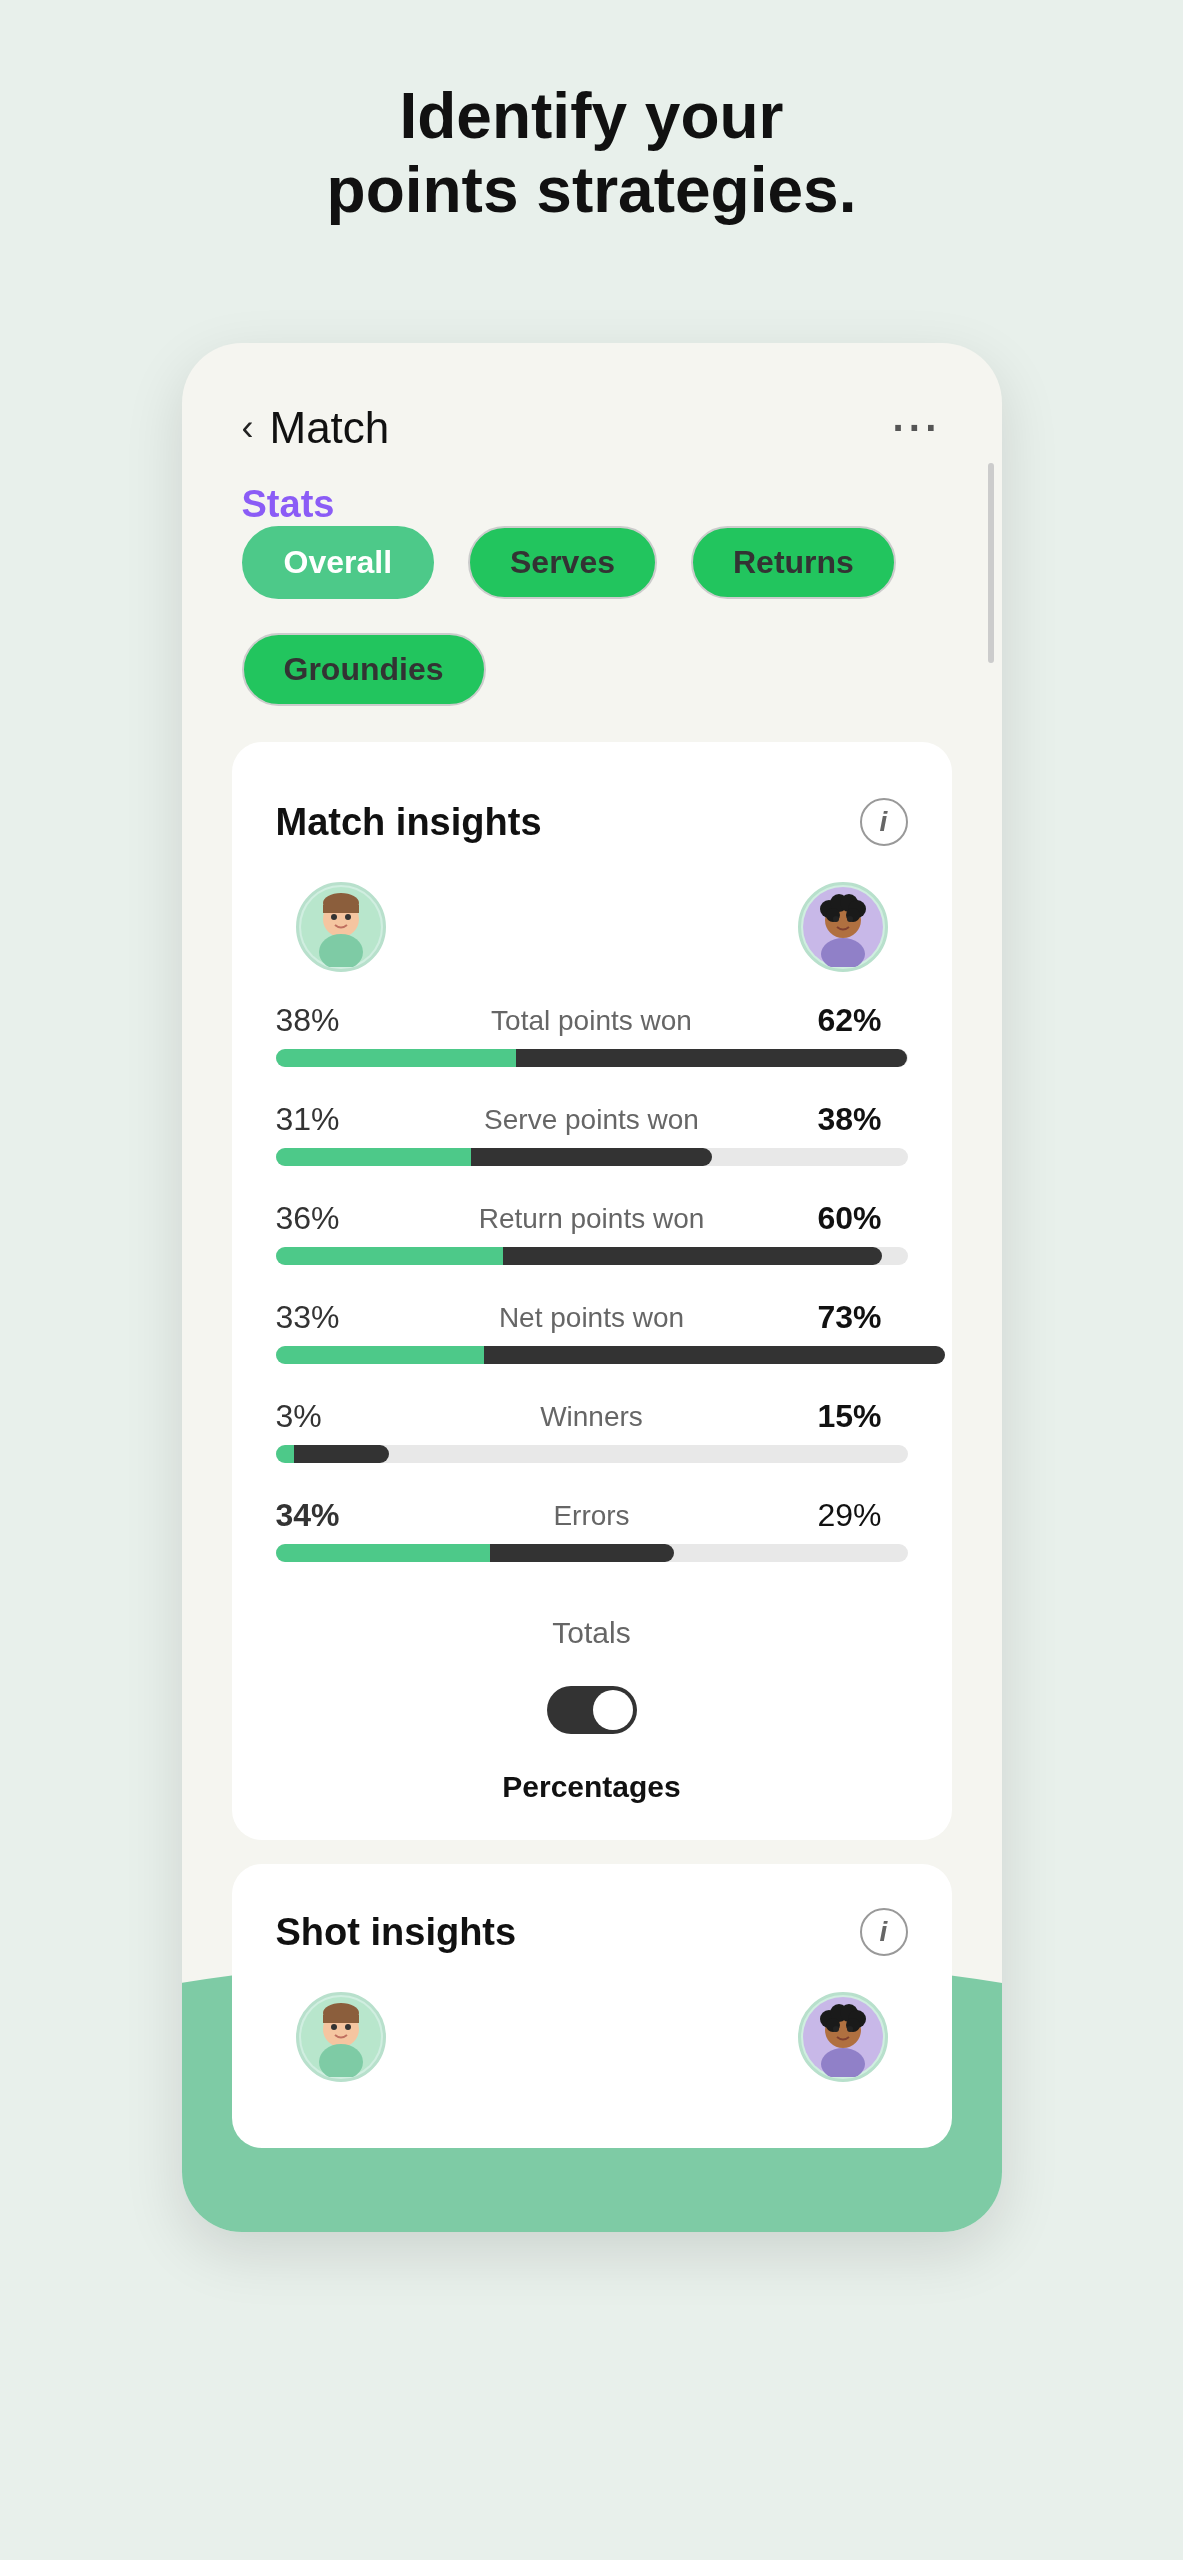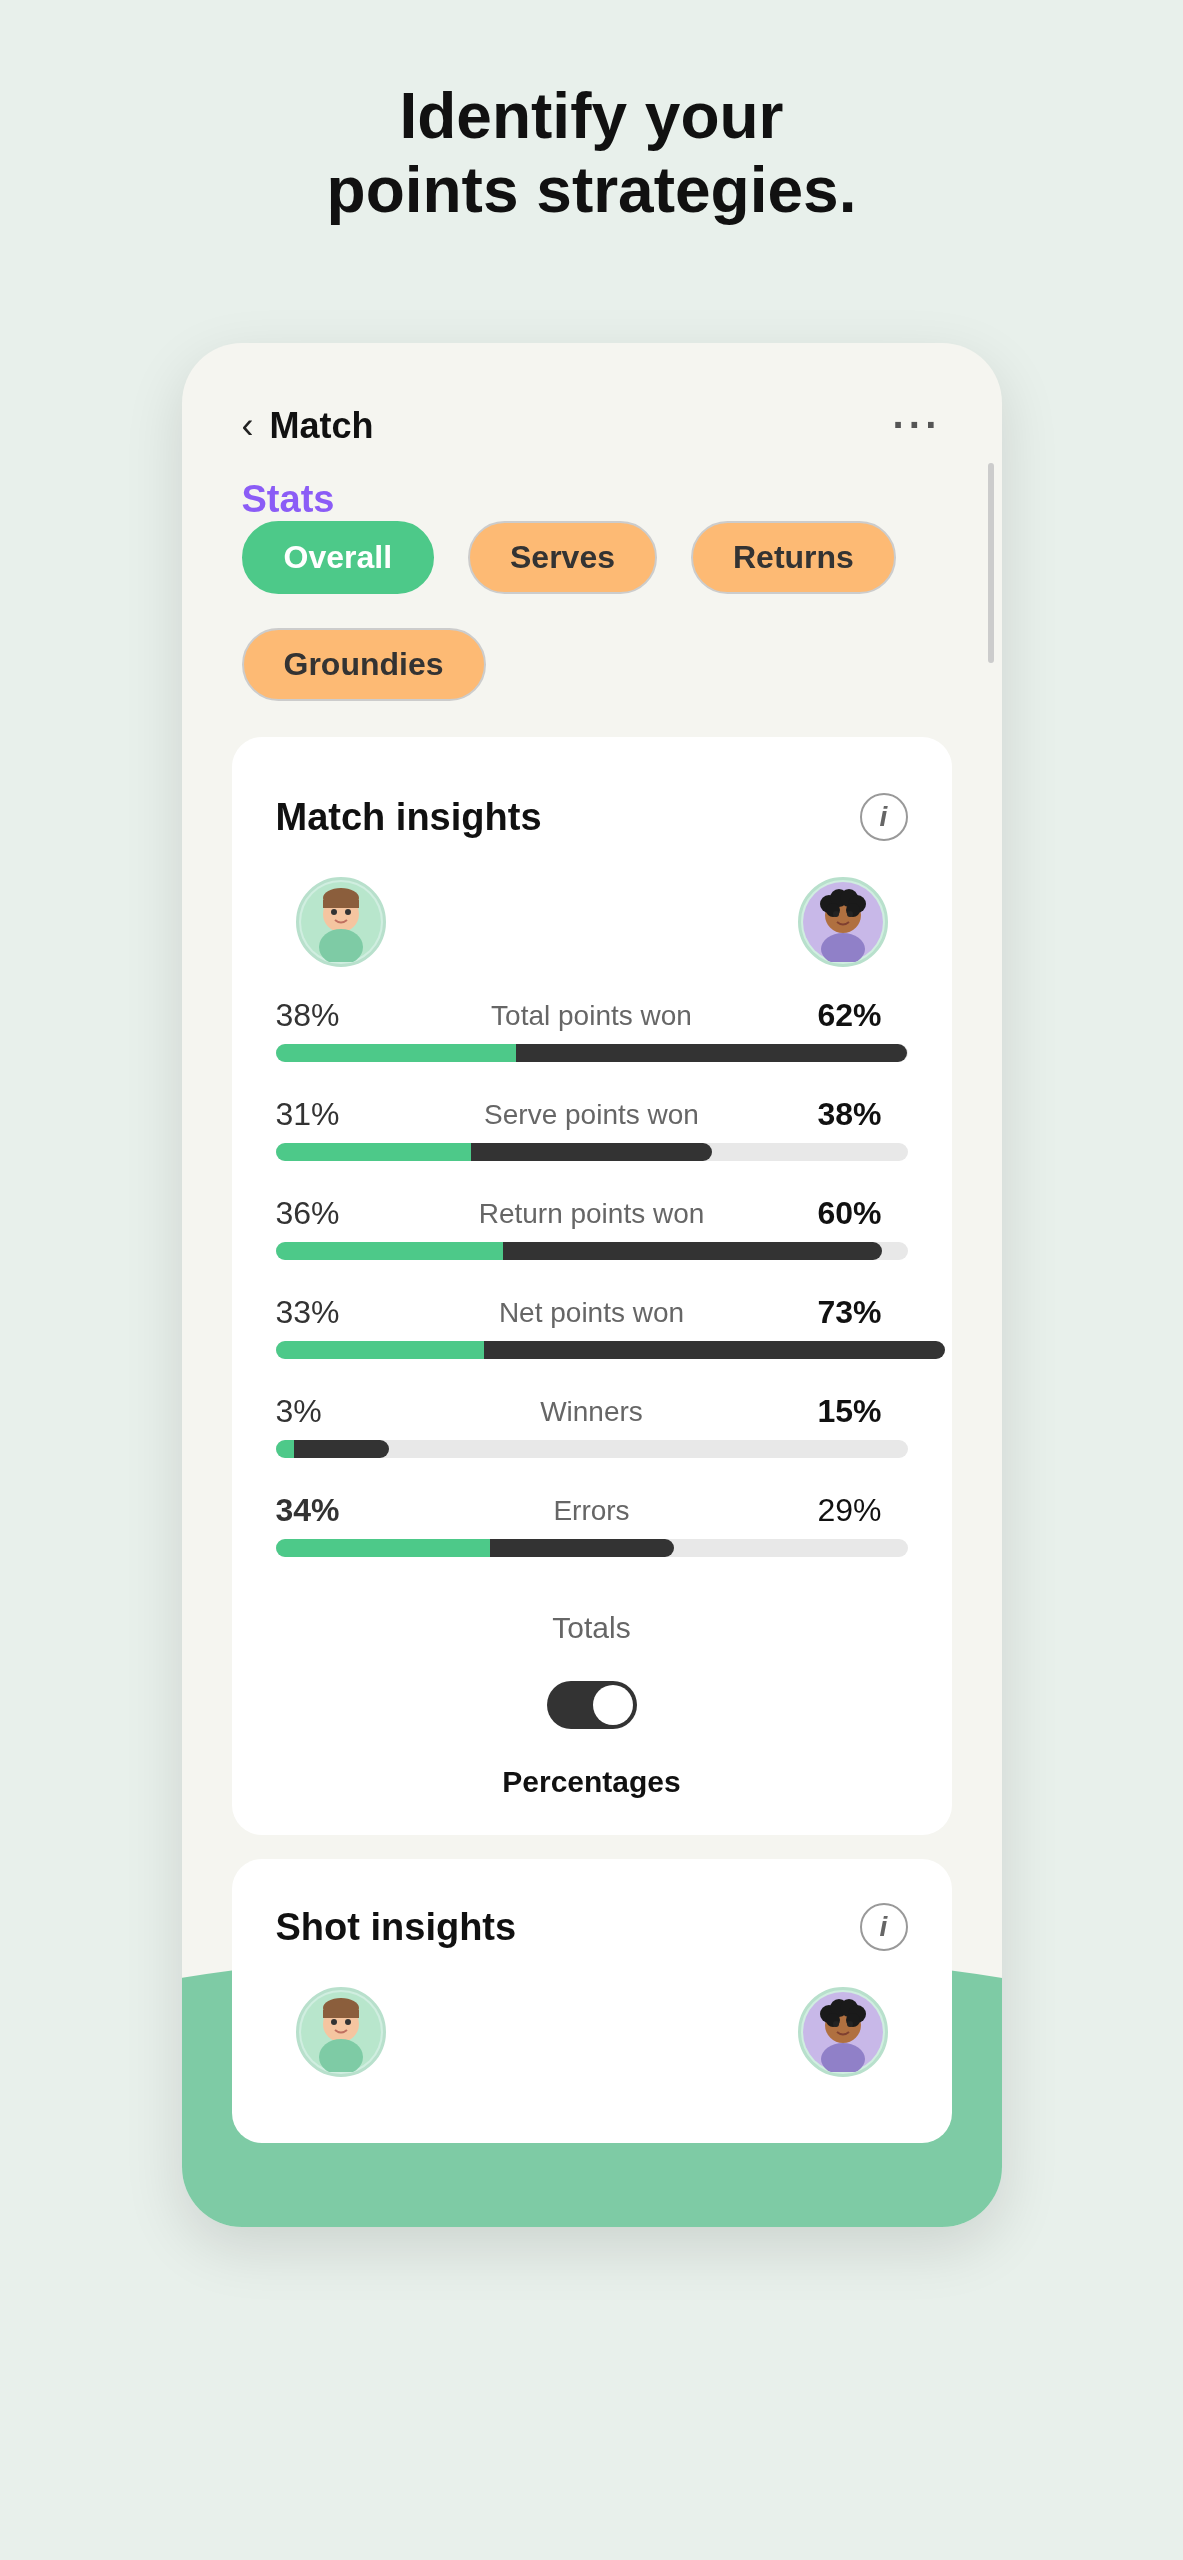--- a/index.html
+++ b/index.html
@@ -68,22 +68,22 @@
       gap: 16px;
     }
 
     .back-arrow {
       font-size: 36px;
       color: #222;
       font-weight: 400;
     }
 
     .match-title {
-      font-size: 36px;
-      font-weight: 700;
+      font-size: 44px;
+      font-weight: 400;
       color: #111;
     }
 
     .more-dots {
       font-size: 40px;
       color: #555;
       letter-spacing: 3px;
       font-weight: 700;
     }
 
@@ -102,21 +102,21 @@
       padding: 0 10px;
       flex-wrap: wrap;
     }
 
     .tab {
       padding: 16px 40px;
       border-radius: 50px;
       font-size: 32px;
       font-weight: 600;
       border: 2px solid #ccc;
-      background: #fdba74;
+      background: #22c55e;
       color: #333;
       cursor: pointer;
     }
 
     .tab.active {
       background: #4dc989;
       border-color: #4dc989;
       color: #fff;
     }
 

